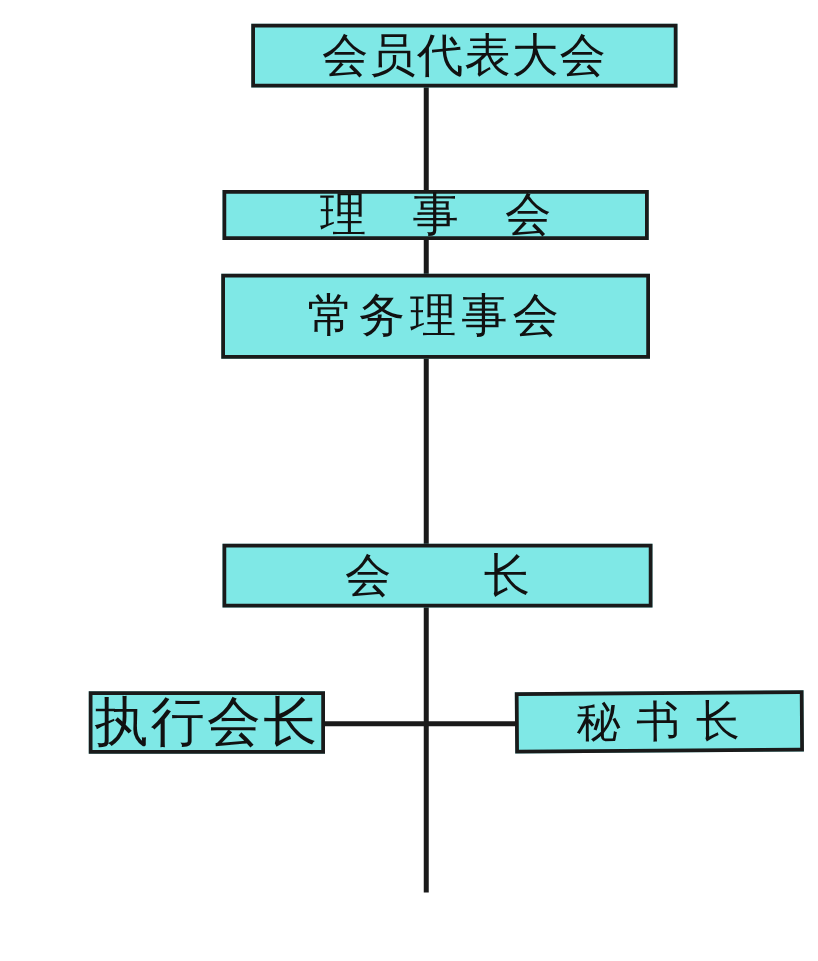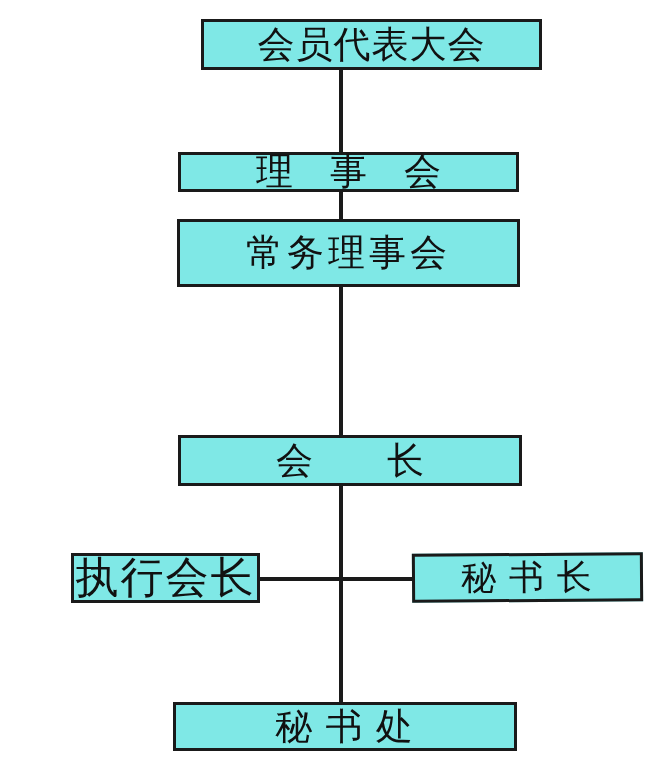--- a/index.html
+++ b/index.html
@@ -86,17 +86,14 @@
   </div>
 
   <div class="node n-executive-president">
     <span class="node-label">执行会长</span>
   </div>
 
   <div class="node n-secretary-general">
     <span class="node-label">秘 书 长</span>
   </div>
 
-  <div class="node n-secretariat">
-    <span class="node-label">秘 书 处</span>
-  </div>
 
 </div>
 
 </body></html>

